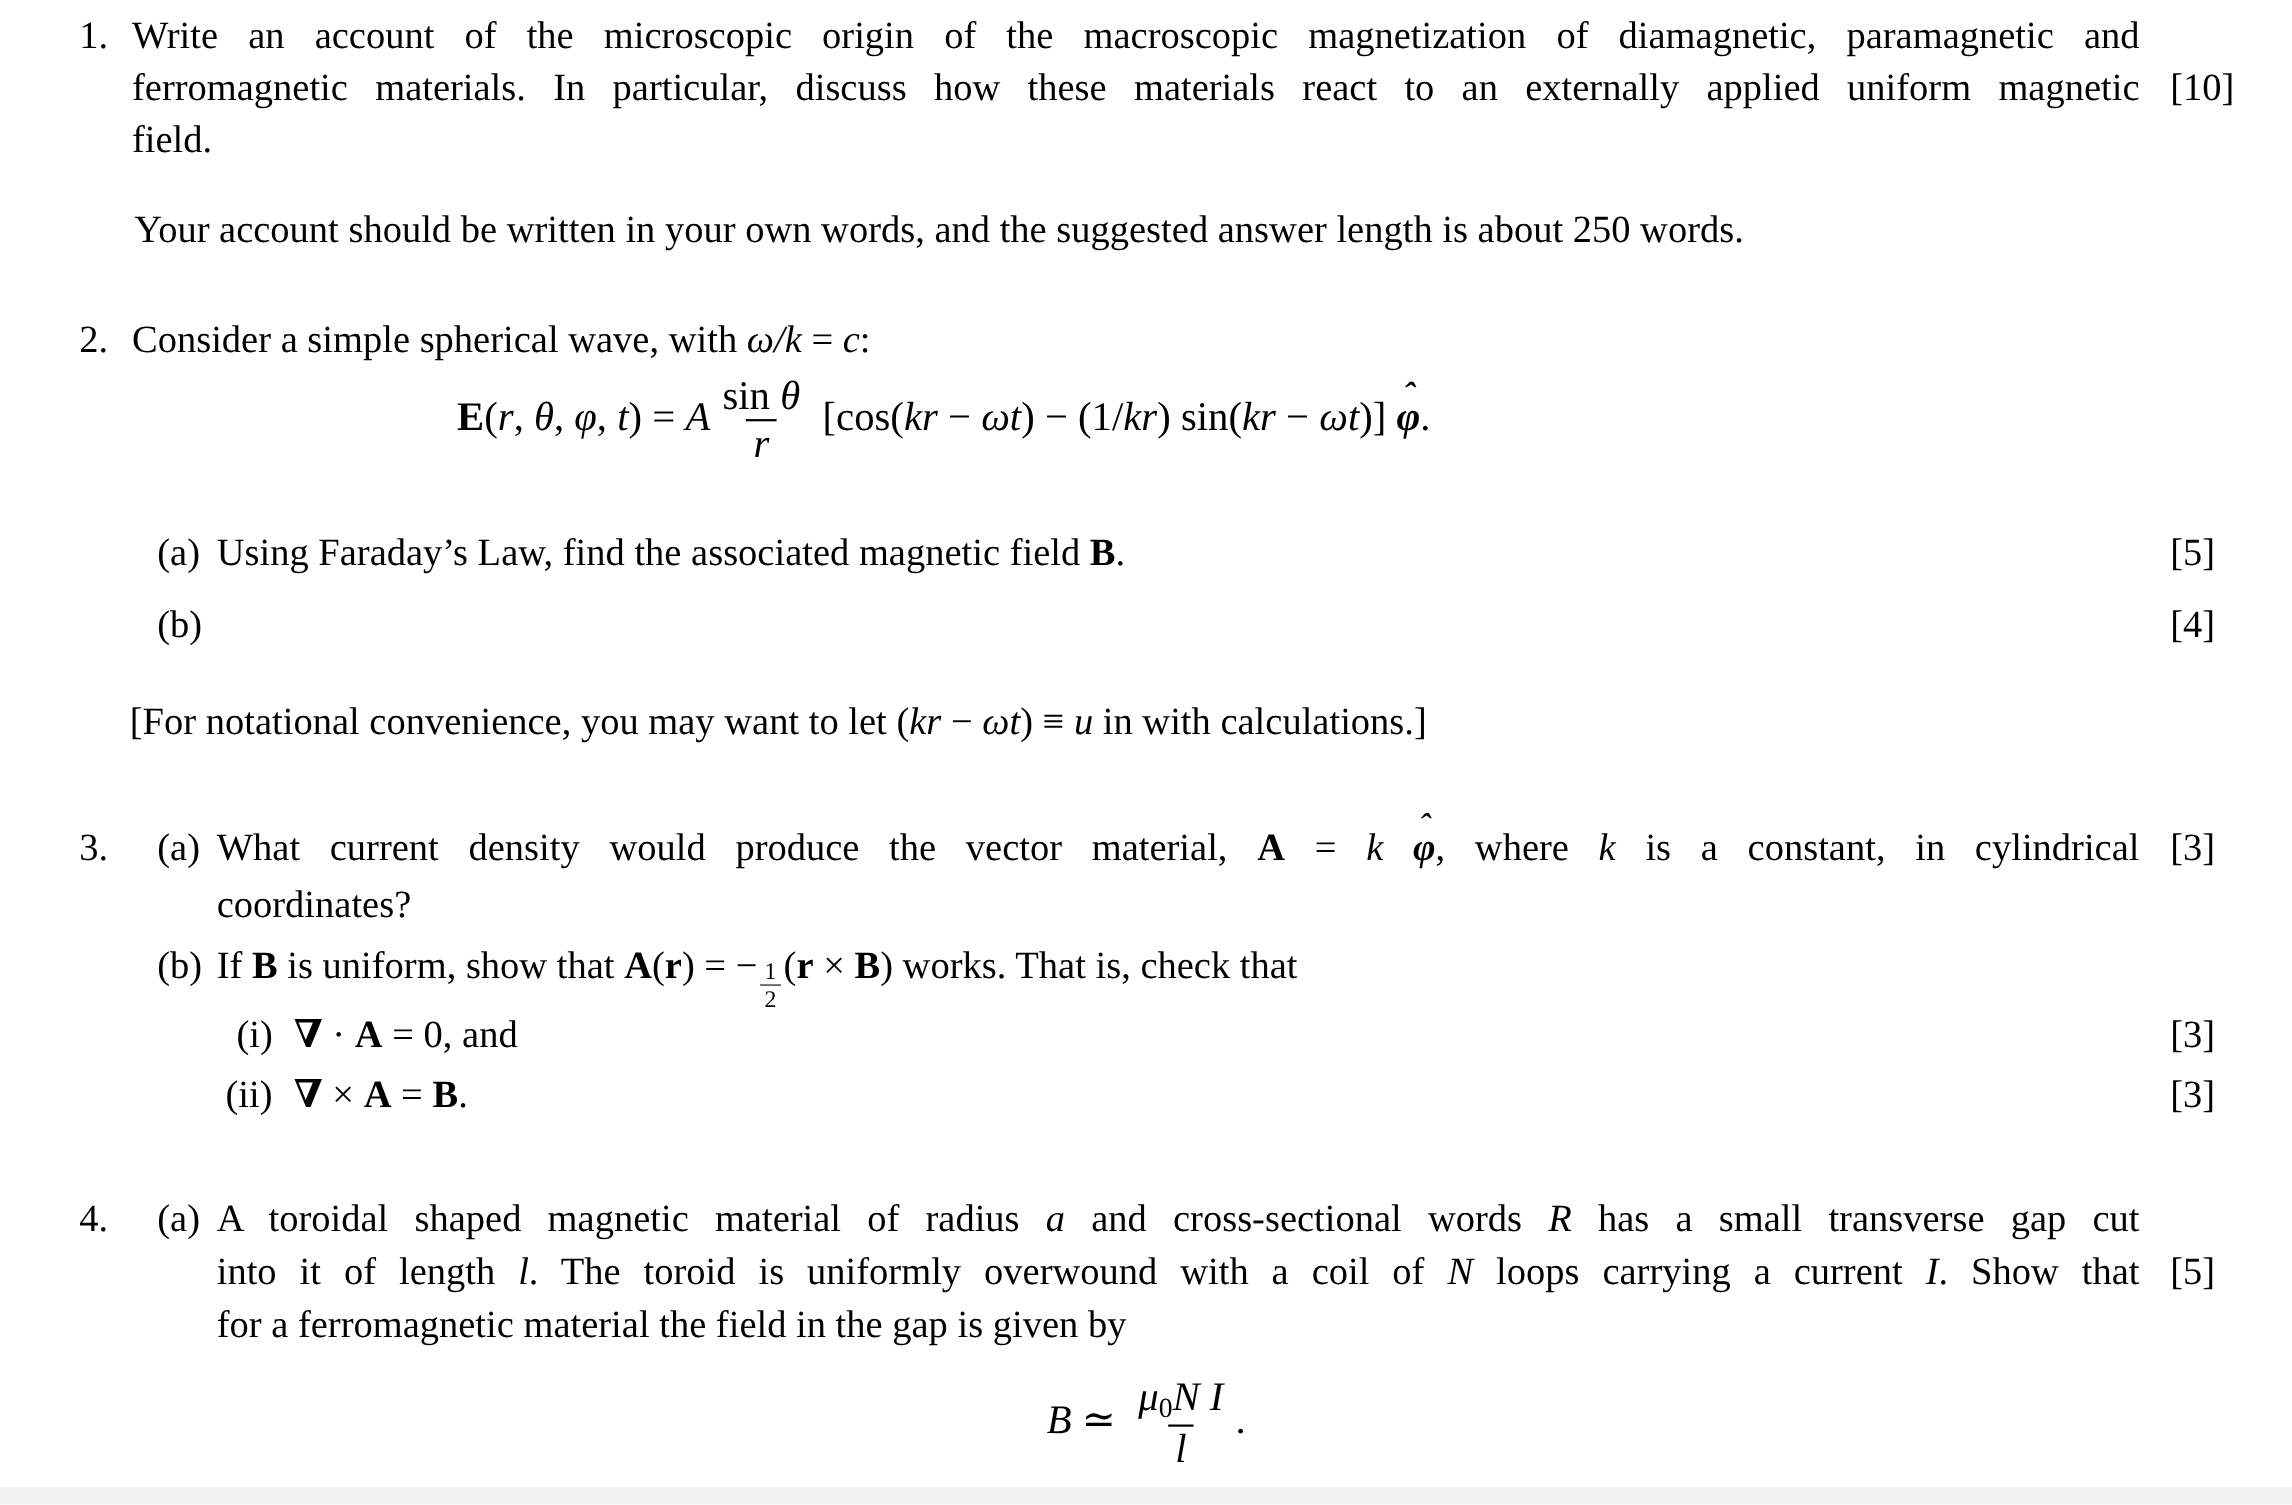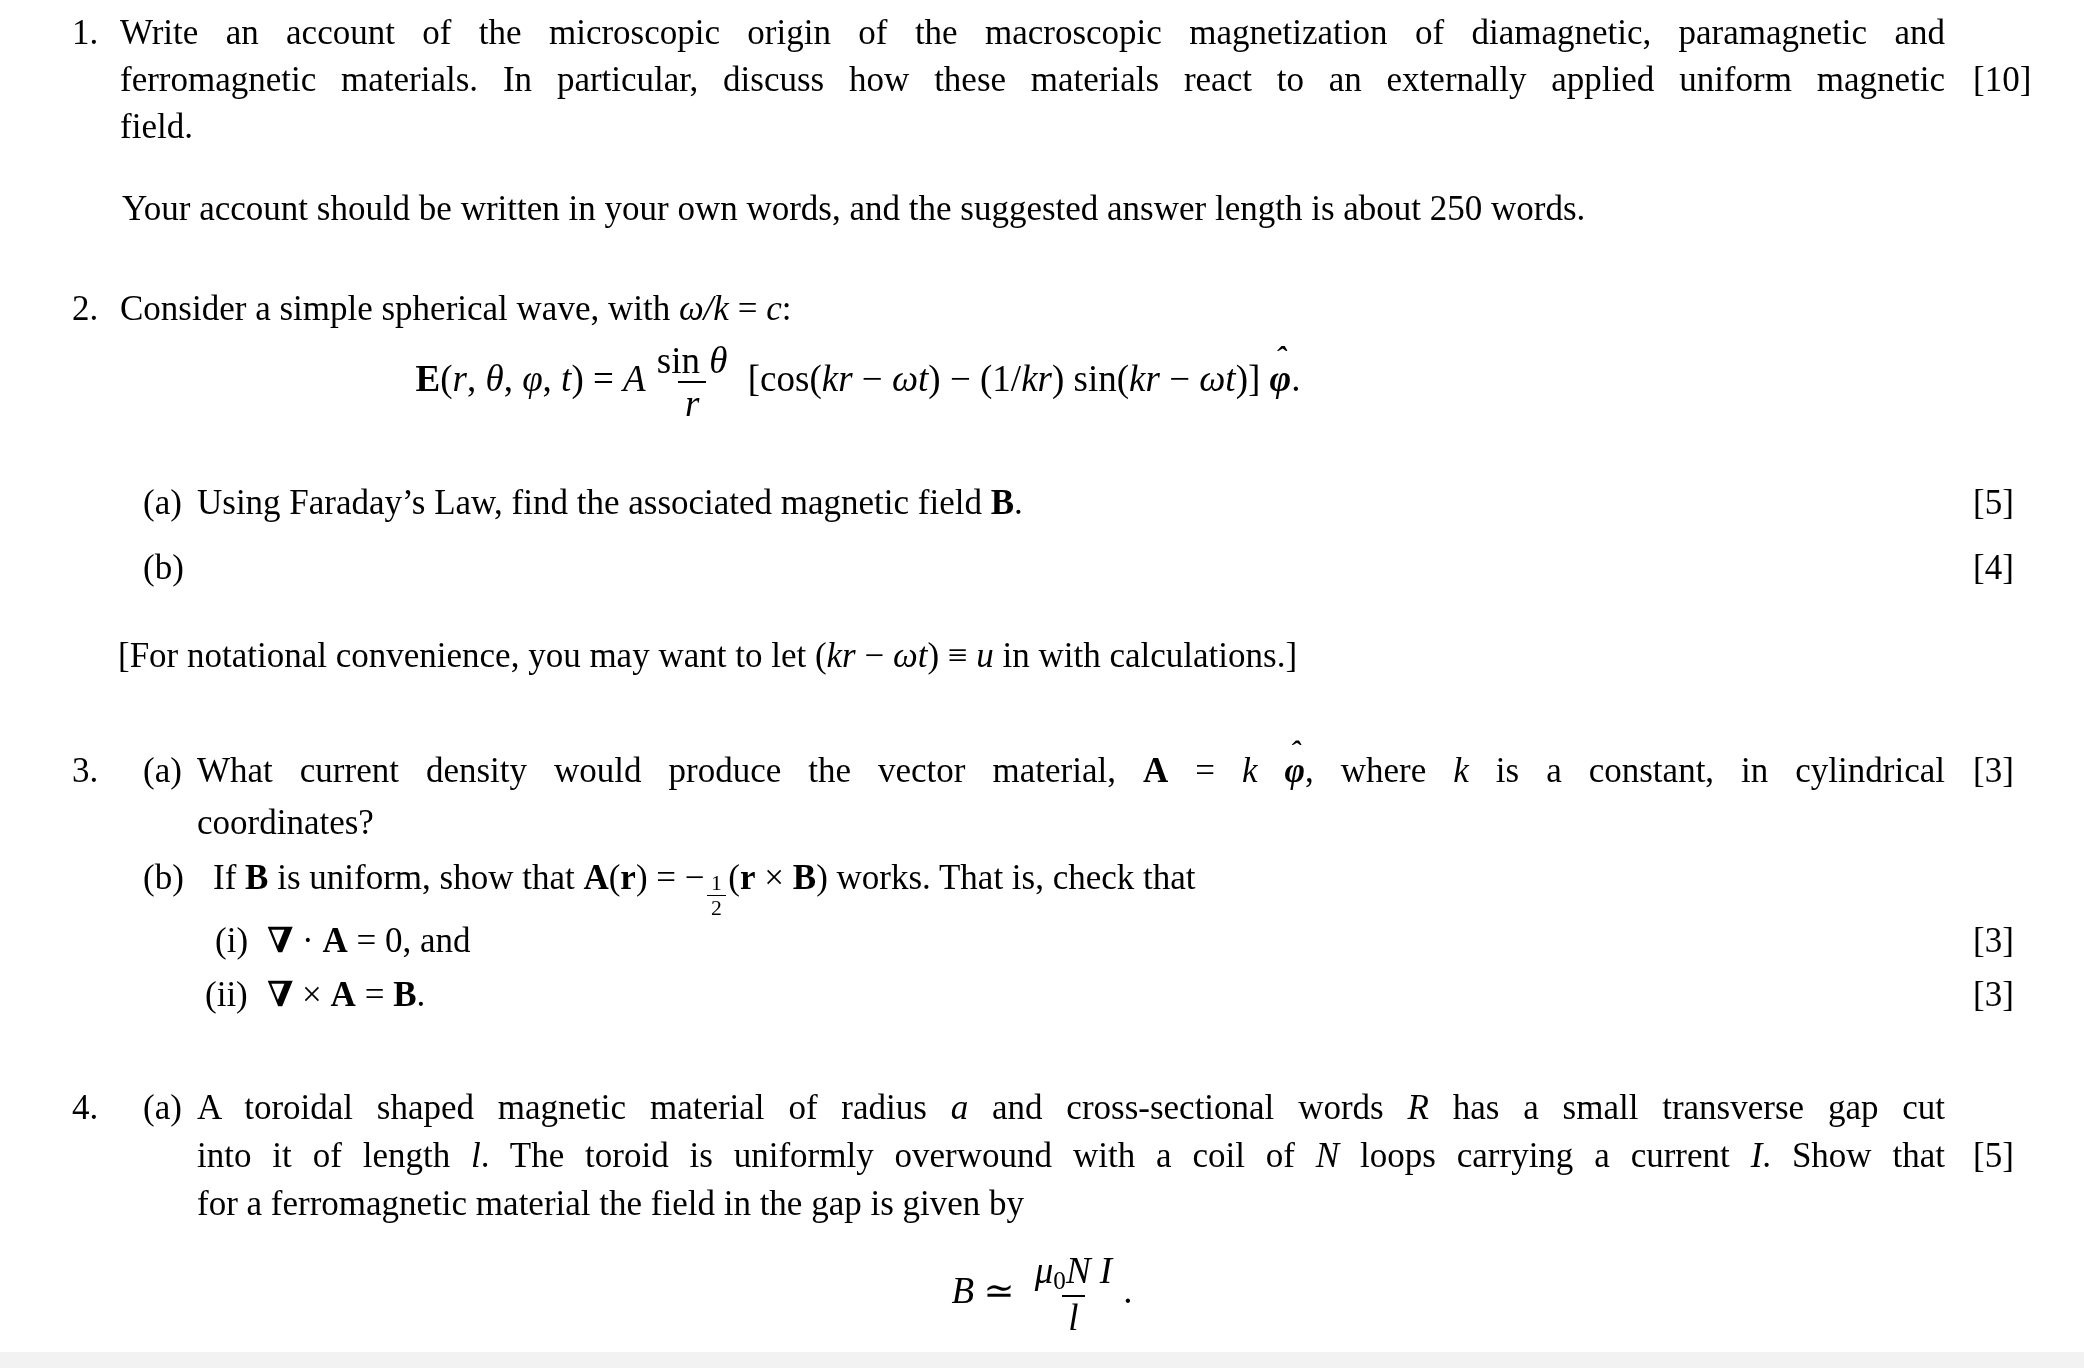--- a/index.html
+++ b/index.html
@@ -64,21 +64,21 @@
 
   <div class="abs" style="left:118px;top:633px"><span>[For notational convenience, you may want to let (</span><span class="it">kr</span><span> − </span><span class="it">ωt</span><span>) ≡ </span><span class="it">u</span><span> in with calculations.]</span></div>
 
   <span class="abs" style="left:72px;top:748px">3.</span>
   <span class="abs" style="left:143px;top:748px">(a)</span>
   <div class="abs jline" style="left:197px;top:748px;width:1748px"><span>What current density would produce the vector material, </span><span class="bf">A</span><span> = </span><span class="it">k</span><span> </span><span class="hat bfit"><span>φ</span><span class="hatmark">ˆ</span></span><span>, where </span><span class="it">k</span><span> is a constant, in cylindrical</span></div>
   <span class="abs mark" style="top:748px">[3]</span>
   <div class="abs" style="left:197px;top:800px">coordinates?</div>
 
   <span class="abs" style="left:143px;top:855px">(b)</span>
-  <div class="abs" style="left:213px;top:855px"><span>If </span><span class="bf">B</span><span> is uniform, show that </span><span class="bf">A</span><span>(</span><span class="bf">r</span><span>) = −</span><span class="frac small">
+  <div class="abs" style="left:197px;top:855px"><span>If </span><span class="bf">B</span><span> is uniform, show that </span><span class="bf">A</span><span>(</span><span class="bf">r</span><span>) = −</span><span class="frac small">
         <span class="num"><span>1</span></span>
         <span class="den"><span>2</span></span>
       </span><span>(</span><span class="bf">r</span><span> × </span><span class="bf">B</span><span>) works. That is, check that</span></div>
 
   <span class="abs" style="left:215px;top:918px">(i)</span>
   <div class="abs" style="left:267px;top:918px"><span class="bf">∇</span><span> · </span><span class="bf">A</span><span> = 0, and</span></div>
   <span class="abs mark" style="top:918px">[3]</span>
 
   <span class="abs" style="left:205px;top:972px">(ii)</span>
   <div class="abs" style="left:267px;top:972px"><span class="bf">∇</span><span> × </span><span class="bf">A</span><span> = </span><span class="bf">B</span><span>.</span></div>

